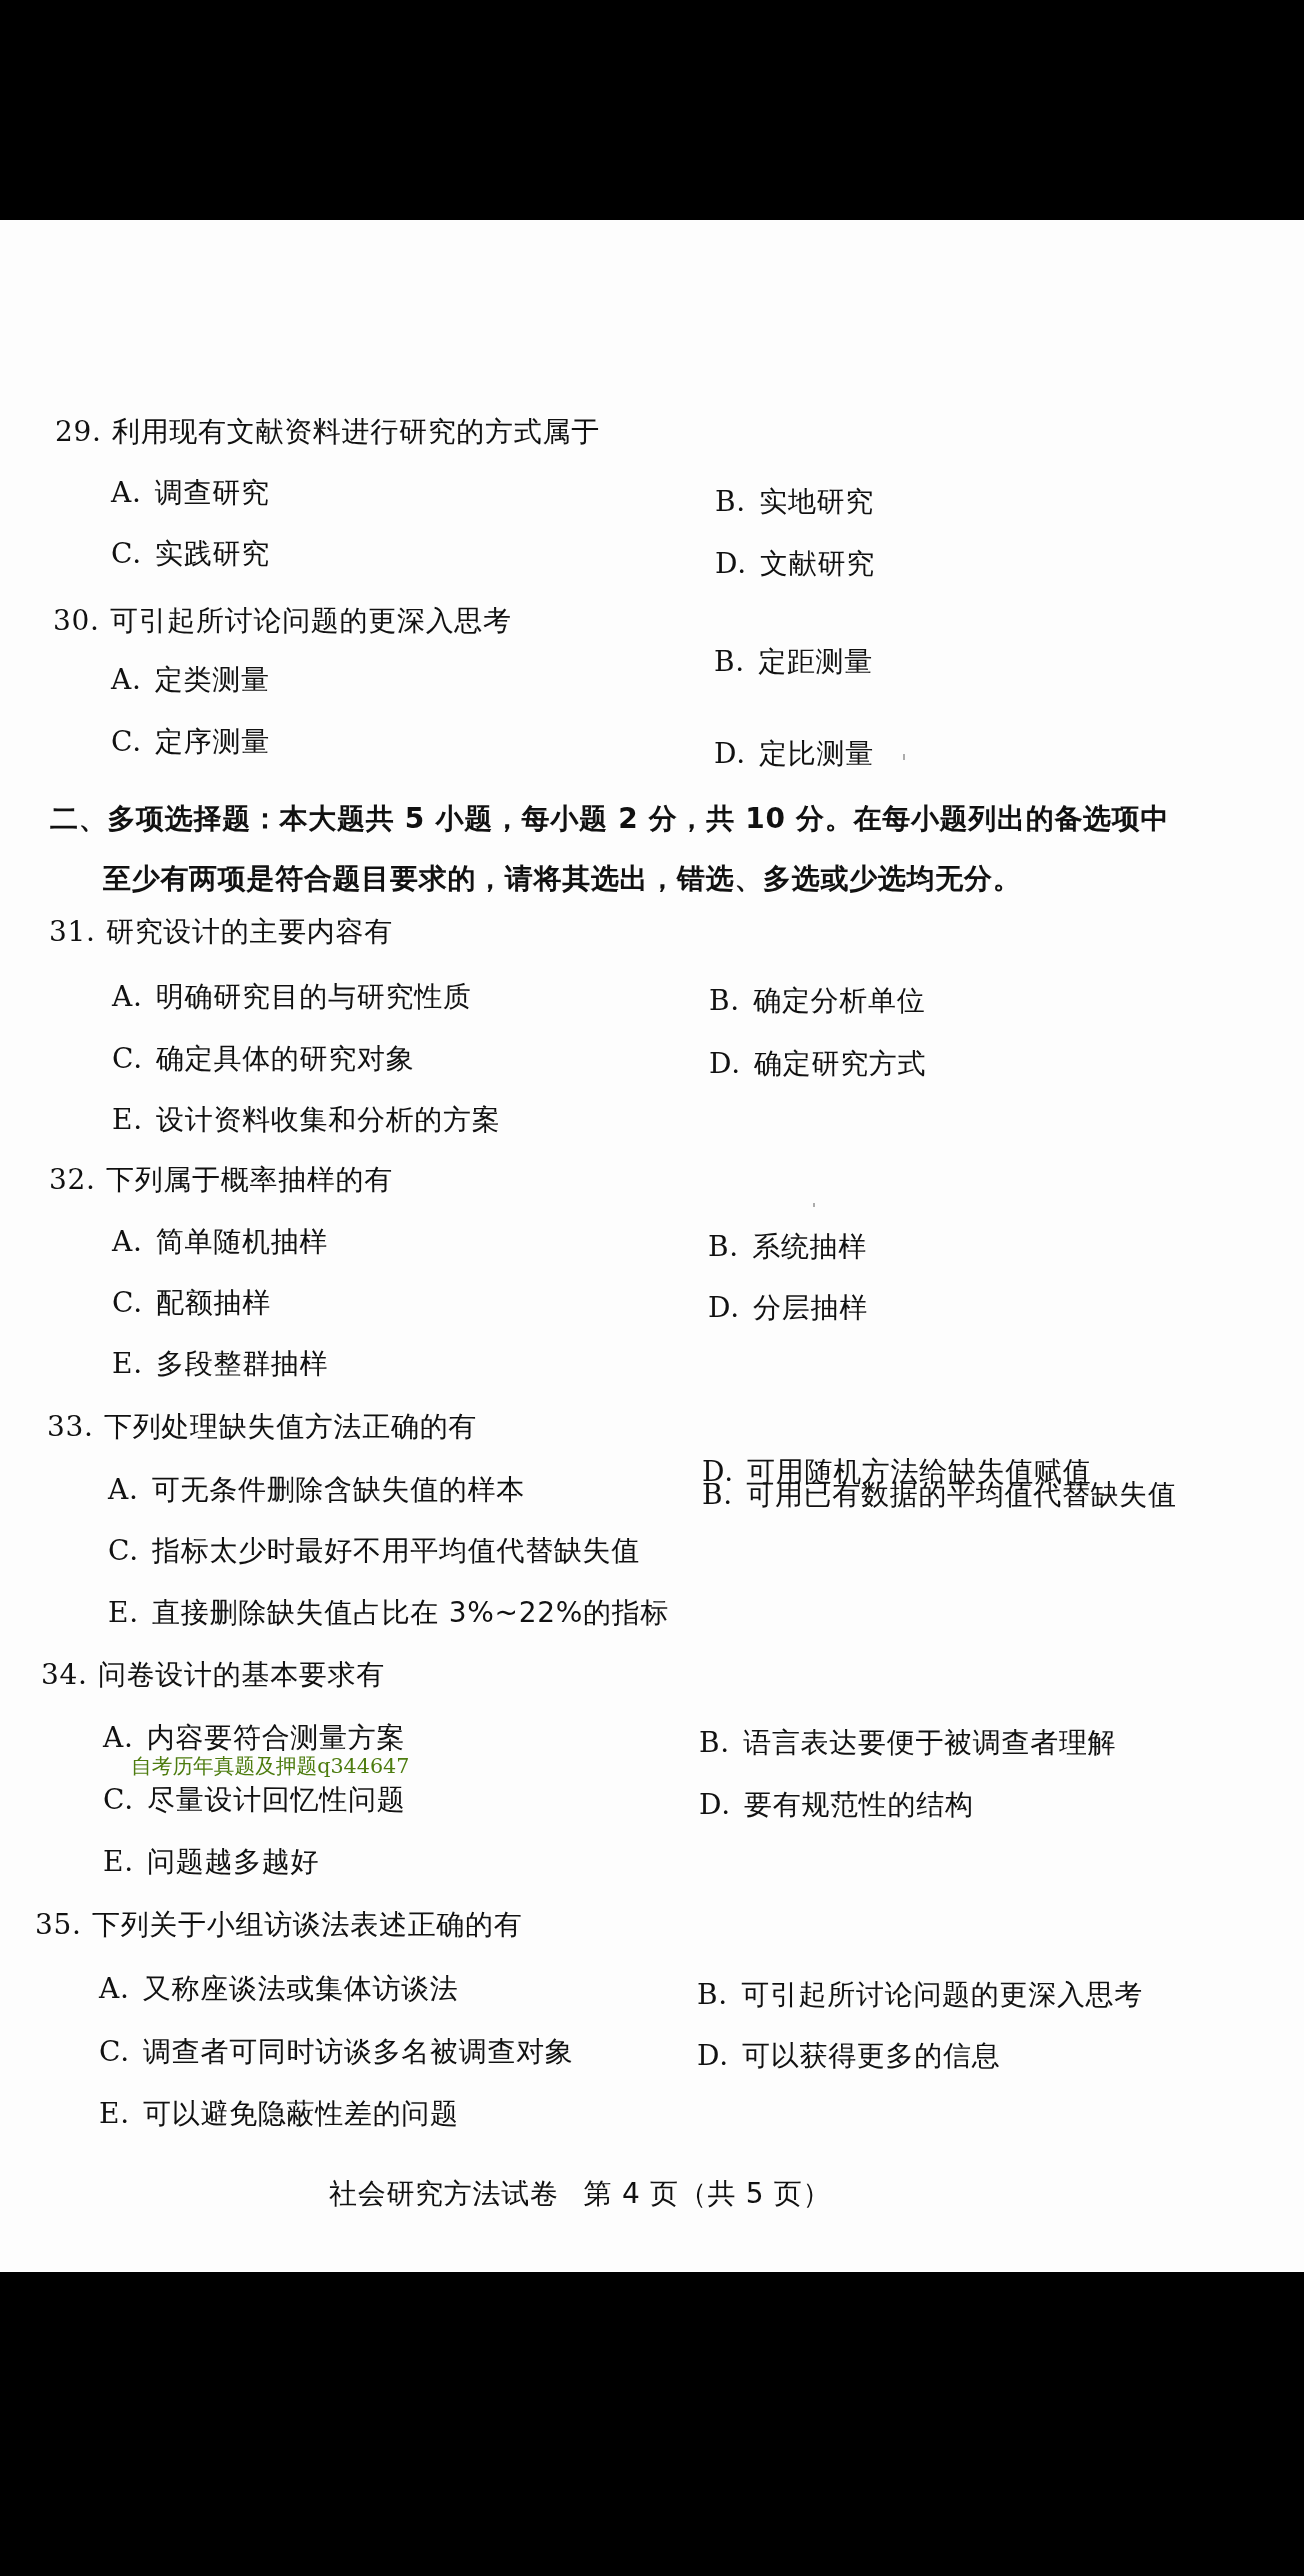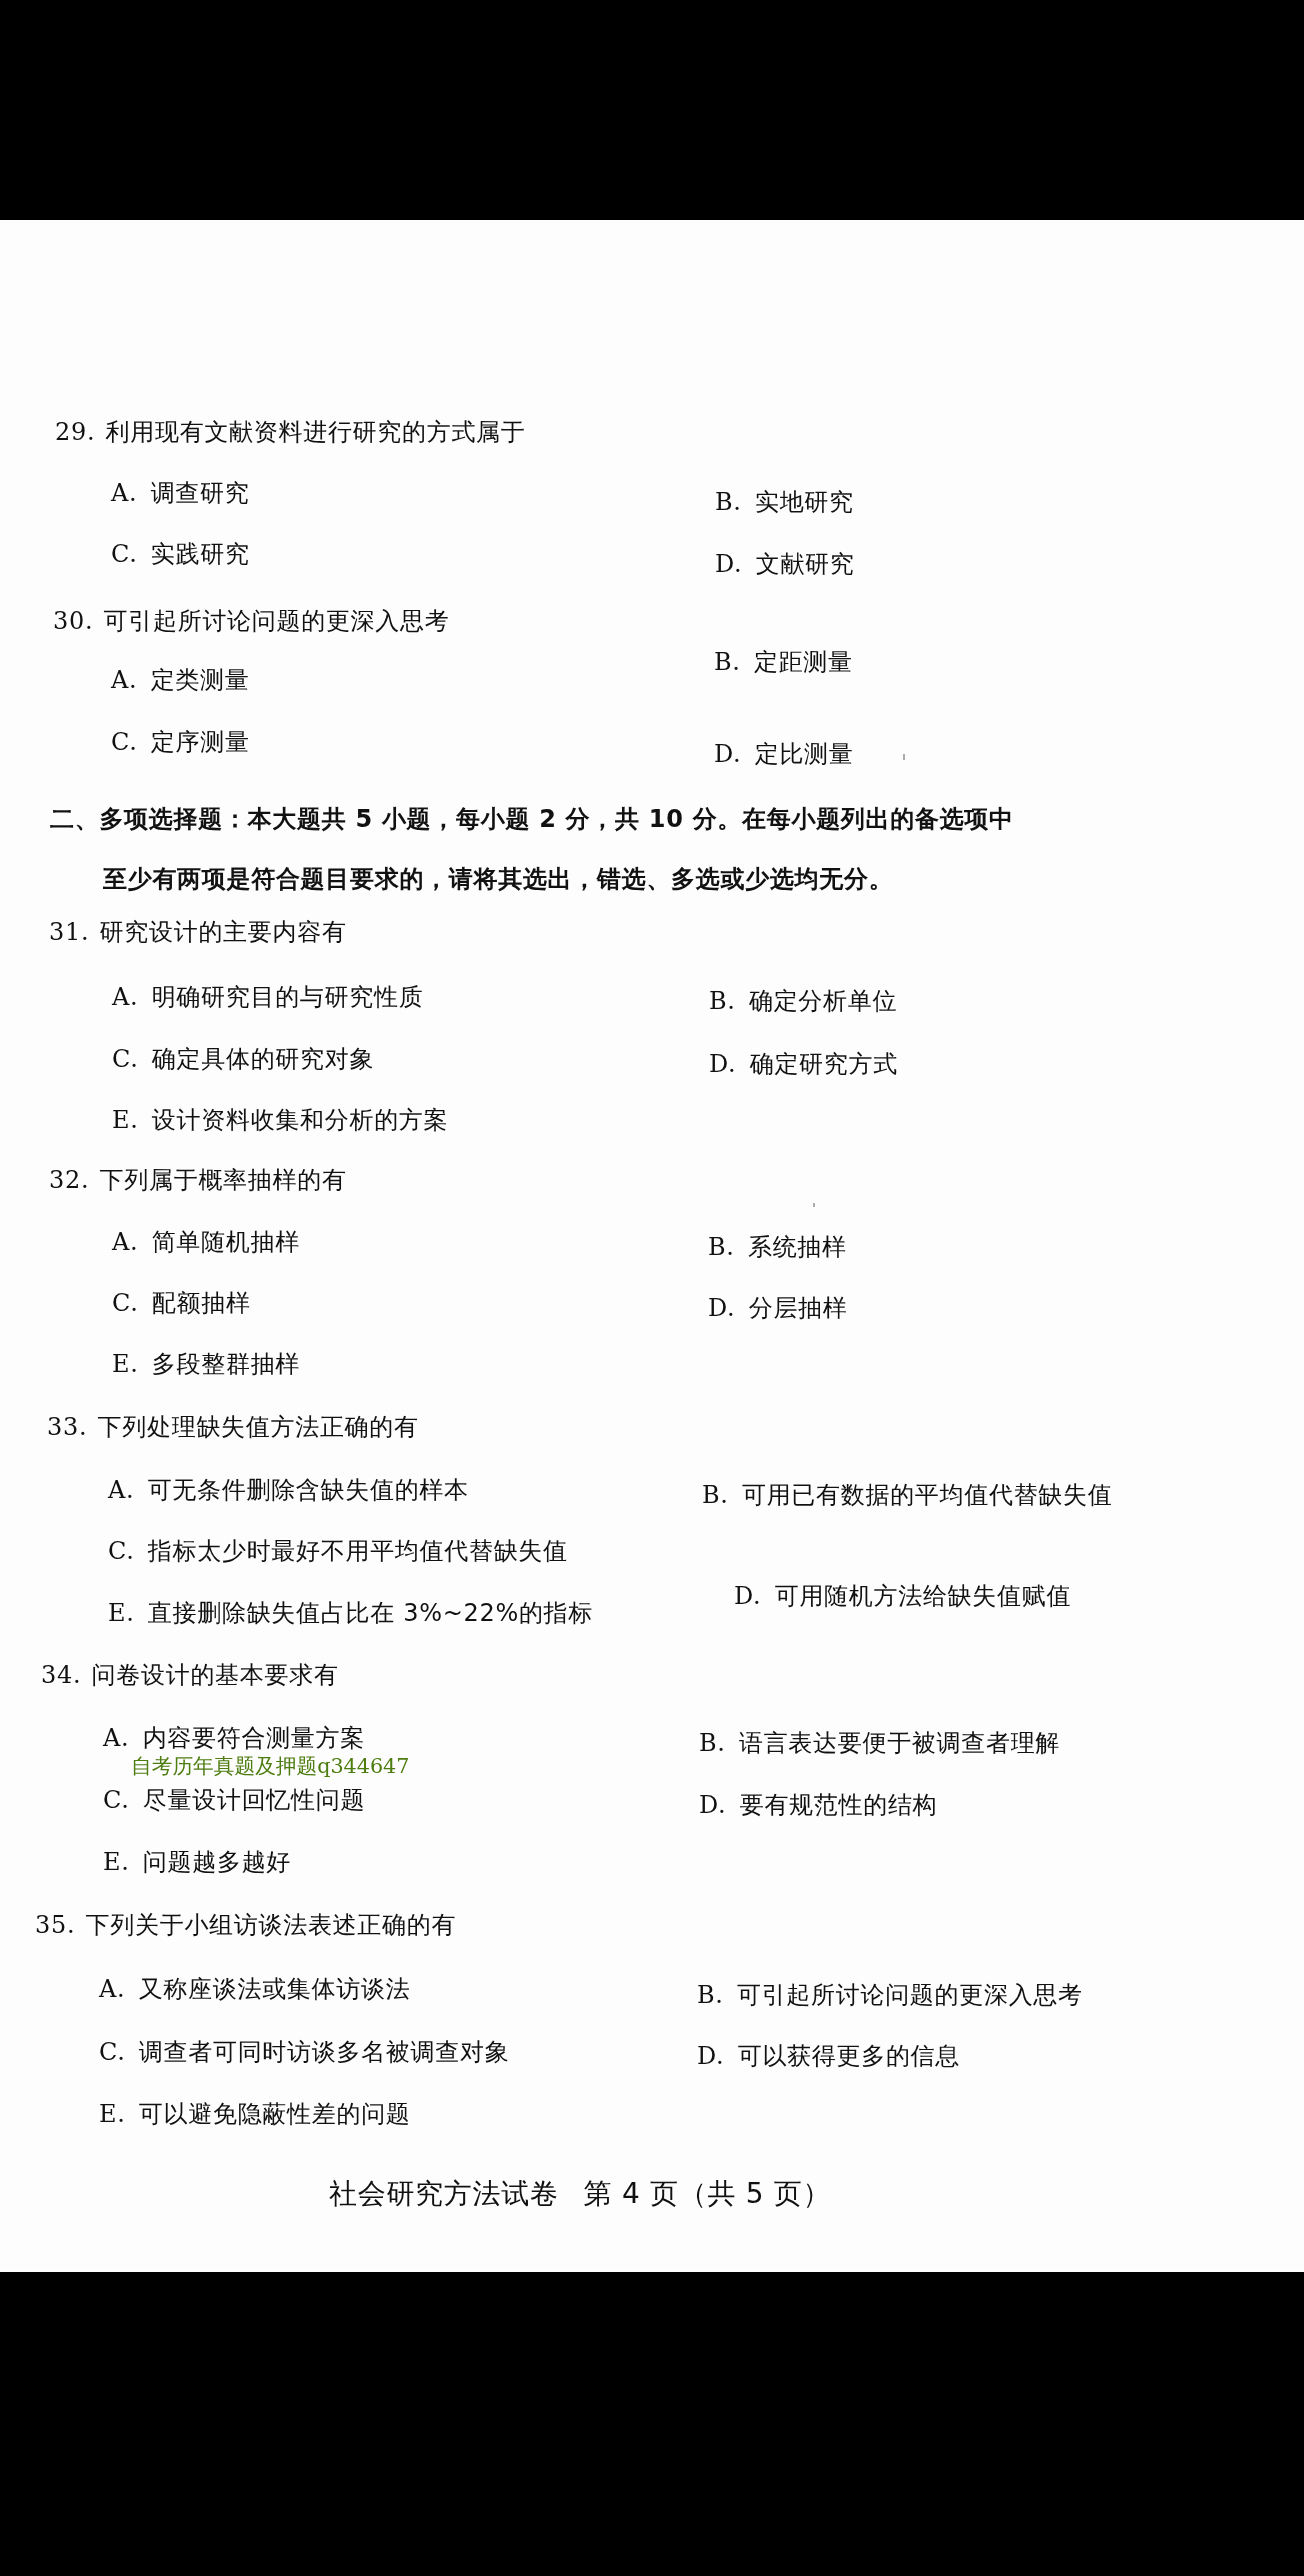--- a/index.html
+++ b/index.html
@@ -11,21 +11,21 @@
   }
   .band { position:absolute; left:0; width:1305px; background:#000000; }
   .band-top { top:0; height:220px; }
   .band-bottom { top:2272px; height:304px; }
   .paper {
     position:absolute; left:0; top:220px; width:1305px; height:2051px;
     background:#fdfdfd;
   }
   .line {
     position:absolute; white-space:nowrap;
-    font-size:24px; line-height:32.5px; letter-spacing:0.7px;
+    font-size:28px; line-height:32.5px; letter-spacing:0.7px;
     transform:translateY(-50%);
   }
   .qnum { font-family:"DejaVu Serif", "Liberation Serif", serif; margin-right:10.3px; }
   .opt-letter { font-family:"DejaVu Serif", "Liberation Serif", serif; margin-right:13.3px; }
   .section { font-weight:bold; }
   .watermark {
     position:absolute; white-space:nowrap; transform:translateY(-50%);
     font-family:"DejaVu Serif", "Liberation Serif", serif;
     font-size:20.7px; color:#4d7c0f; letter-spacing:0px;
   }
@@ -117,21 +117,21 @@
 </div>
 <div class="line" style="left:108px; top:1490px;">
   <span class="opt-letter">A.</span><span>可无条件删除含缺失值的样本</span>
 </div>
 <div class="line" style="left:702px; top:1495px;">
   <span class="opt-letter">B.</span><span>可用已有数据的平均值代替缺失值</span>
 </div>
 <div class="line" style="left:108px; top:1551px;">
   <span class="opt-letter">C.</span><span>指标太少时最好不用平均值代替缺失值</span>
 </div>
-<div class="line" style="left:702px; top:1596px;margin-left:32px;">
+<div class="line" style="left:702px; top:1472px;">
   <span class="opt-letter">D.</span><span>可用随机方法给缺失值赋值</span>
 </div>
 <div class="line" style="left:108px; top:1613px;">
   <span class="opt-letter">E.</span><span>直接删除缺失值占比在 3%~22%的指标</span>
 </div>
 
 <div class="line" style="left:41px; top:1675px;">
   <span class="qnum">34.</span><span>问卷设计的基本要求有</span>
 </div>
 <div class="line" style="left:103px; top:1738px;">

